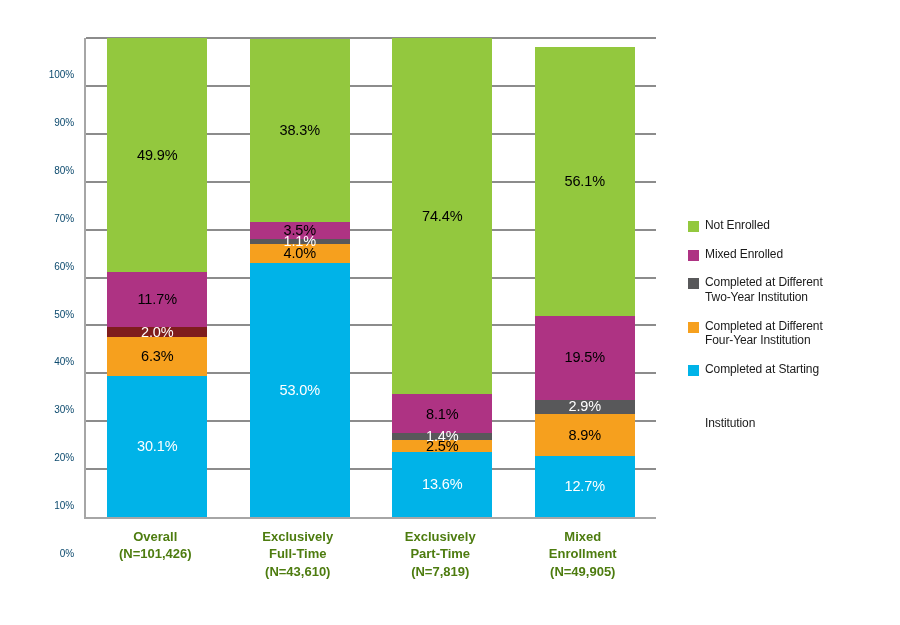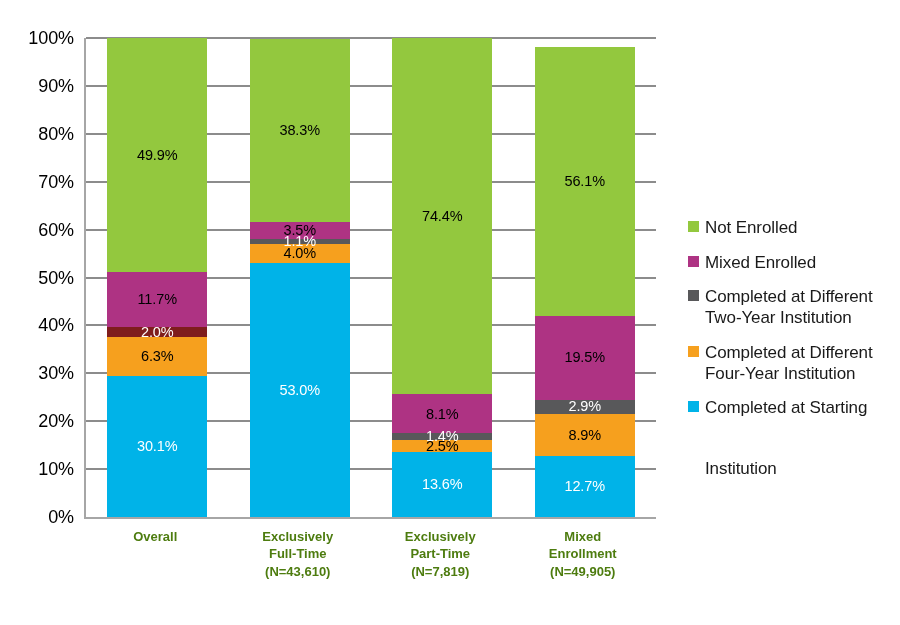--- a/index.html
+++ b/index.html
@@ -26,26 +26,27 @@
   #y-axis {
     position: absolute;
     left: 0px;
     top: 38px;
     width: 84px;
     height: 479px;
   }
   .y-tick-label {
     position: absolute;
     right: 10px;
-    font-size: 18px;
-    color: #000000;
+    font-size: 10px;
+    color: #0c4a6e;
     font-weight: 400;
     white-space: nowrap;
     transform: translateY(-50%);
     letter-spacing: -0.1px;
+    margin-top: 36px;
   }
 
   
   #plot-area {
     position: absolute;
     left: 84px;
     top: 38px;
     width: 570px;
     height: 479px;
     border-left: 2px solid #a6a6a6;
@@ -140,21 +141,21 @@
     margin-bottom: 14px;
   }
   .legend-swatch {
     width: 11px;
     height: 11px;
     flex: 0 0 11px;
     margin-top: 3px;
     margin-right: 6px;
   }
   .legend-label {
-    font-size: 17px;
+    font-size: 12px;
     color: #1a1a1a;
     line-height: 1.22;
     letter-spacing: -0.1px;
   }
 </style>
 </head>
 <body>
 
 <div id="chart-root">
 
@@ -253,20 +254,21 @@
           <div class="bar-seg" style="height: 268.719px; background: rgb(147, 200, 62);">
             <span class="seg-label dark">56.1%</span>
           </div>
         </div>
       </div>
   </div>
 
   <div id="x-axis">
       <div class="x-cat">
         <span class="x-cat-line">Overall</span>
+        <span class="x-cat-line">(N=101,426)</span>
       </div>
       <div class="x-cat">
         <span class="x-cat-line">Exclusively</span>
         <span class="x-cat-line">Full-Time</span>
         <span class="x-cat-line">(N=43,610)</span>
       </div>
       <div class="x-cat">
         <span class="x-cat-line">Exclusively</span>
         <span class="x-cat-line">Part-Time</span>
         <span class="x-cat-line">(N=7,819)</span>

